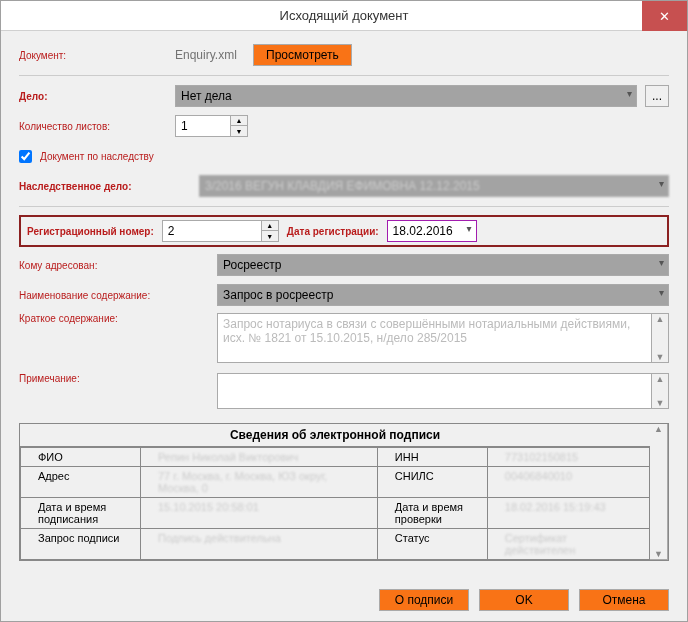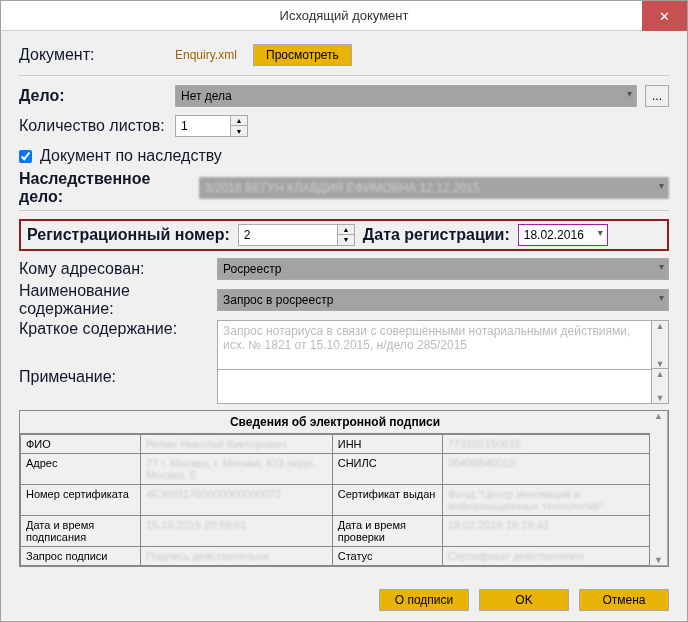--- a/index.html
+++ b/index.html
@@ -3,47 +3,47 @@
 <meta charset="utf-8">
 <style>
 * { box-sizing: border-box; margin: 0; padding: 0; font-family: 'Segoe UI', Tahoma, sans-serif; }
 body { background: #e8e8e8; width: 688px; height: 622px; overflow: hidden; }
 .window { width: 688px; height: 622px; background: #f0f0f0; border: 1px solid #a0a0a0; display: flex; flex-direction: column; }
 .titlebar { height: 30px; background: #fff; display: flex; align-items: center; justify-content: center; position: relative; border-bottom: 1px solid #d0d0d0; }
 .titlebar-text { font-size: 13px; color: #333; }
 .close-btn { position: absolute; right: 0; top: 0; width: 45px; height: 30px; background: #c75050; color: #fff; display: flex; align-items: center; justify-content: center; font-size: 13px; cursor: pointer; }
 .content { padding: 12px 18px; flex: 1; display: flex; flex-direction: column; gap: 6px; overflow: hidden; }
 .row { display: flex; align-items: center; gap: 8px; min-height: 24px; }
-.label { font-size: 16px; color: #0f172a; }
+.label { font-size: 10px; color: #b91c1c; }
 .label-col { width: 148px; flex-shrink: 0; }
 .label-col2 { width: 190px; flex-shrink: 0; }
 .bold { font-weight: bold; }
-.value { font-size: 12px; color: #a16207; }
-.btn { height: 22px; padding: 0 12px; font-size: 12px; background: #eab308; border: 1px solid #aaa; cursor: pointer; }
+.value { font-size: 12px; color: #737373; }
+.btn { height: 22px; padding: 0 12px; font-size: 12px; background: #f97316; border: 1px solid #aaa; cursor: pointer; }
 .select { height: 22px; font-size: 12px; border: 1px solid #aaa; background: #a3a3a3; padding: 0 20px 0 5px; appearance: none; position: relative; }
 .select-wrap { position: relative; display: inline-block; }
 .select-wrap::after { content: "▾"; position: absolute; right: 5px; top: 3px; font-size: 10px; pointer-events: none; color: #555; }
 .flex1 { flex: 1; }
 .spinner { display: flex; }
 .spinner input { width: 56px; height: 22px; font-size: 12px; border: 1px solid #aaa; padding: 0 5px; }
 .spinner-btns { display: flex; flex-direction: column; border: 1px solid #aaa; border-left: none; }
 .spinner-btns div { width: 16px; height: 10px; font-size: 7px; display: flex; align-items: center; justify-content: center; background: #f0f0f0; cursor: pointer; line-height: 1; }
 .spinner-btns div:first-child { border-bottom: 1px solid #aaa; }
 .browse-btn { width: 24px; height: 22px; border: 1px solid #aaa; background: #f0f0f0; display: flex; align-items: center; justify-content: center; font-size: 12px; cursor: pointer; }
 .checkbox { width: 13px; height: 13px; }
 .highlight-box { border: 2px solid #8b2020; padding: 3px 6px; display: flex; align-items: center; gap: 8px; }
 .date-input { height: 22px; width: 90px; font-size: 12px; border: 1px solid #a21caf; padding: 0 5px; }
 .textarea { width: 100%; font-size: 12px; border: 1px solid #aaa; padding: 3px 5px; resize: none; background: #fff; color: #bbb; filter: blur(0.6px); }
 .textarea-wrap { flex: 1; display: flex; }
 .scroll-col { width: 18px; background: #f0f0f0; border: 1px solid #aaa; border-left: none; display: flex; flex-direction: column; justify-content: space-between; align-items: center; font-size: 9px; color: #888; }
 .sig-section { border: 1px solid #888; margin-top: 8px; display: flex; }
 .sig-table-wrap { flex: 1; overflow: hidden; }
 .sig-title { text-align: center; font-size: 12px; font-weight: bold; padding: 4px; border-bottom: 1px solid #888; }
 .sig-table { width: 100%; border-collapse: collapse; font-size: 11px; }
-.sig-table td { border: 1px solid #888; padding: 3px 5px; vertical-align: top; margin-left: 14px; }
+.sig-table td { border: 1px solid #888; padding: 3px 17px; vertical-align: top; margin-left: 14px; }
 .sig-table td:nth-child(1) { width: 120px; }
 .sig-table td:nth-child(3) { width: 110px; }
 .blur { color: #ccc; filter: blur(1px); }
 .footer { display: flex; justify-content: flex-end; gap: 10px; padding: 10px 18px; margin-left: 39px; }
 .footer .btn { width: 90px; }
 .hr { border: none; border-top: 1px solid #ccc; margin: 2px 0; }
 </style>
 </head>
 <body>
 
@@ -165,26 +165,20 @@
                 <td>ИНН</td>
                 <td class="blur">773102150815</td>
               </tr>
               <tr>
                 <td>Адрес</td>
                 <td class="blur">77 г. Москва, г. Москва, ЮЗ округ, Москва, 0</td>
                 <td>СНИЛС</td>
                 <td class="blur">00406840010</td>
               </tr>
               <tr>
-                <td>Номер сертификата</td>
-                <td class="blur">4E30911760000000000072</td>
-                <td>Сертификат выдан</td>
-                <td class="blur">Фонд "Центр инноваций и информационных технологий"</td>
-              </tr>
-              <tr>
                 <td>Дата и время подписания</td>
                 <td class="blur">15.10.2015 20:58:01</td>
                 <td>Дата и время проверки</td>
                 <td class="blur">18.02.2016 15:19:43</td>
               </tr>
               <tr>
                 <td>Запрос подписи</td>
                 <td class="blur">Подпись действительна</td>
                 <td>Статус</td>
                 <td class="blur">Сертификат действителен</td>

